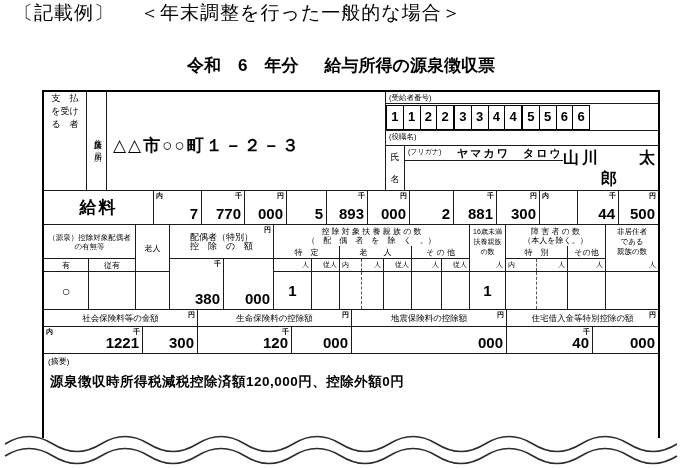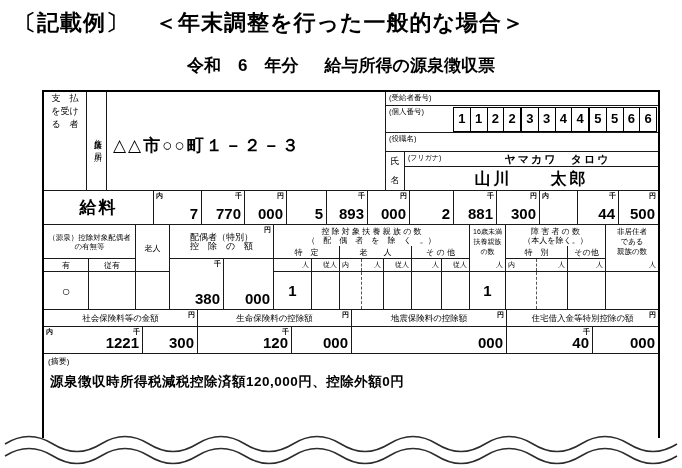--- a/index.html
+++ b/index.html
@@ -1,19 +1,19 @@
 <!DOCTYPE html>
 <html><head>
 <meta charset="utf-8">
 <style>
   * { margin:0; padding:0; box-sizing:border-box; }
   html,body { background:#fff; }
   .page { position:relative; width:682px; height:468px; background:#fff;
           font-family:"Liberation Sans","DejaVu Sans",sans-serif; color:#000; overflow:hidden; }
-  .title-row { position:absolute; top:8px; left:14px; font-size:22px; font-weight:bold; letter-spacing:1px; white-space:nowrap; }
+  .title-row { position:absolute; top:0; left:14px; font-size:19px; font-weight:normal; letter-spacing:1px; white-space:nowrap; }
   .title-row .t2 { margin-left:26px; }
   .subtitle { position:absolute; top:54px; left:0; width:100%; text-align:center; font-size:17px; font-weight:bold; white-space:nowrap; }
   .subtitle .t2 { margin-left:26px; }
 
   .form { position:absolute; left:42px; top:90px; width:618px; height:348px;
           border:2px solid #000; border-bottom:none; background:#fff; }
   .row { display:flex; border-bottom:1px solid #1a1a1a; position:relative; }
   .c { border-right:1px solid #1a1a1a; position:relative; overflow:hidden; }
   .c.last { border-right:none; }
   .dashr { border-right:1px dashed #555 !important; }
@@ -27,21 +27,21 @@
   .rb-row { border-bottom:1px solid #1a1a1a; position:relative; }
   .sm-label { font-size:7.5px; padding:1px 0 0 3px; }
   .pn-row { height:27px; display:flex; }
   .pn-label { flex:1; }
   .digit-boxes { display:flex; width:204px; height:25px; margin:1px 1px 0 0; border:1px solid #000; }
   .digit-box { flex:1; border-left:1px solid #000; font-size:13px; font-weight:bold; text-align:center; line-height:22px; }
   .digit-box:first-child { border-left:none; }
   .digit-box.grp { border-left-width:2px; }
   .name-block { flex:1; display:flex; }
   .shimei-col { width:19px; border-right:1px solid #1a1a1a; display:flex; flex-direction:column; justify-content:space-around; align-items:center; font-size:9px; }
-  .name-right { flex:1; display:flex; flex-direction:column; }
+  .name-right { flex:1; display:flex; flex-direction:row; }
   .furi-row { height:15px; border-bottom:1px solid #1a1a1a; display:flex; }
   .furi-label { font-size:7px; padding:1px 0 0 3px; width:52px; }
   .furi-value { flex:1; text-align:center; font-size:11px; font-weight:bold; letter-spacing:2px; }
   .name-row { flex:1; text-align:center; font-size:16px; font-weight:bold; letter-spacing:3px; padding-top:2px; }
 
   
   .hcell { display:flex; flex-direction:column; align-items:center; justify-content:center; font-size:9px; text-align:center; letter-spacing:1px; line-height:10px; }
   .hcell .sub { font-size:8px; }
 
   
@@ -91,21 +91,20 @@
         <span>を受け</span>
         <span>る　者</span>
       </div>
       <div class="c addr-label">
         <span>住所又は居所</span>
       </div>
       <div class="c addr-value">△△市○○町１－２－３</div>
       <div class="right-block c last">
         <div class="rb-row sm-label" style="height:15px;">(受給者番号)</div>
         <div class="rb-row pn-row">
-          <div class="pn-label sm-label">(個人番号)</div>
           <div class="digit-boxes">
             <div class="digit-box">1</div>
             <div class="digit-box">1</div>
             <div class="digit-box">2</div>
             <div class="digit-box">2</div>
             <div class="digit-box grp">3</div>
             <div class="digit-box">3</div>
             <div class="digit-box">4</div>
             <div class="digit-box">4</div>
             <div class="digit-box grp">5</div>

